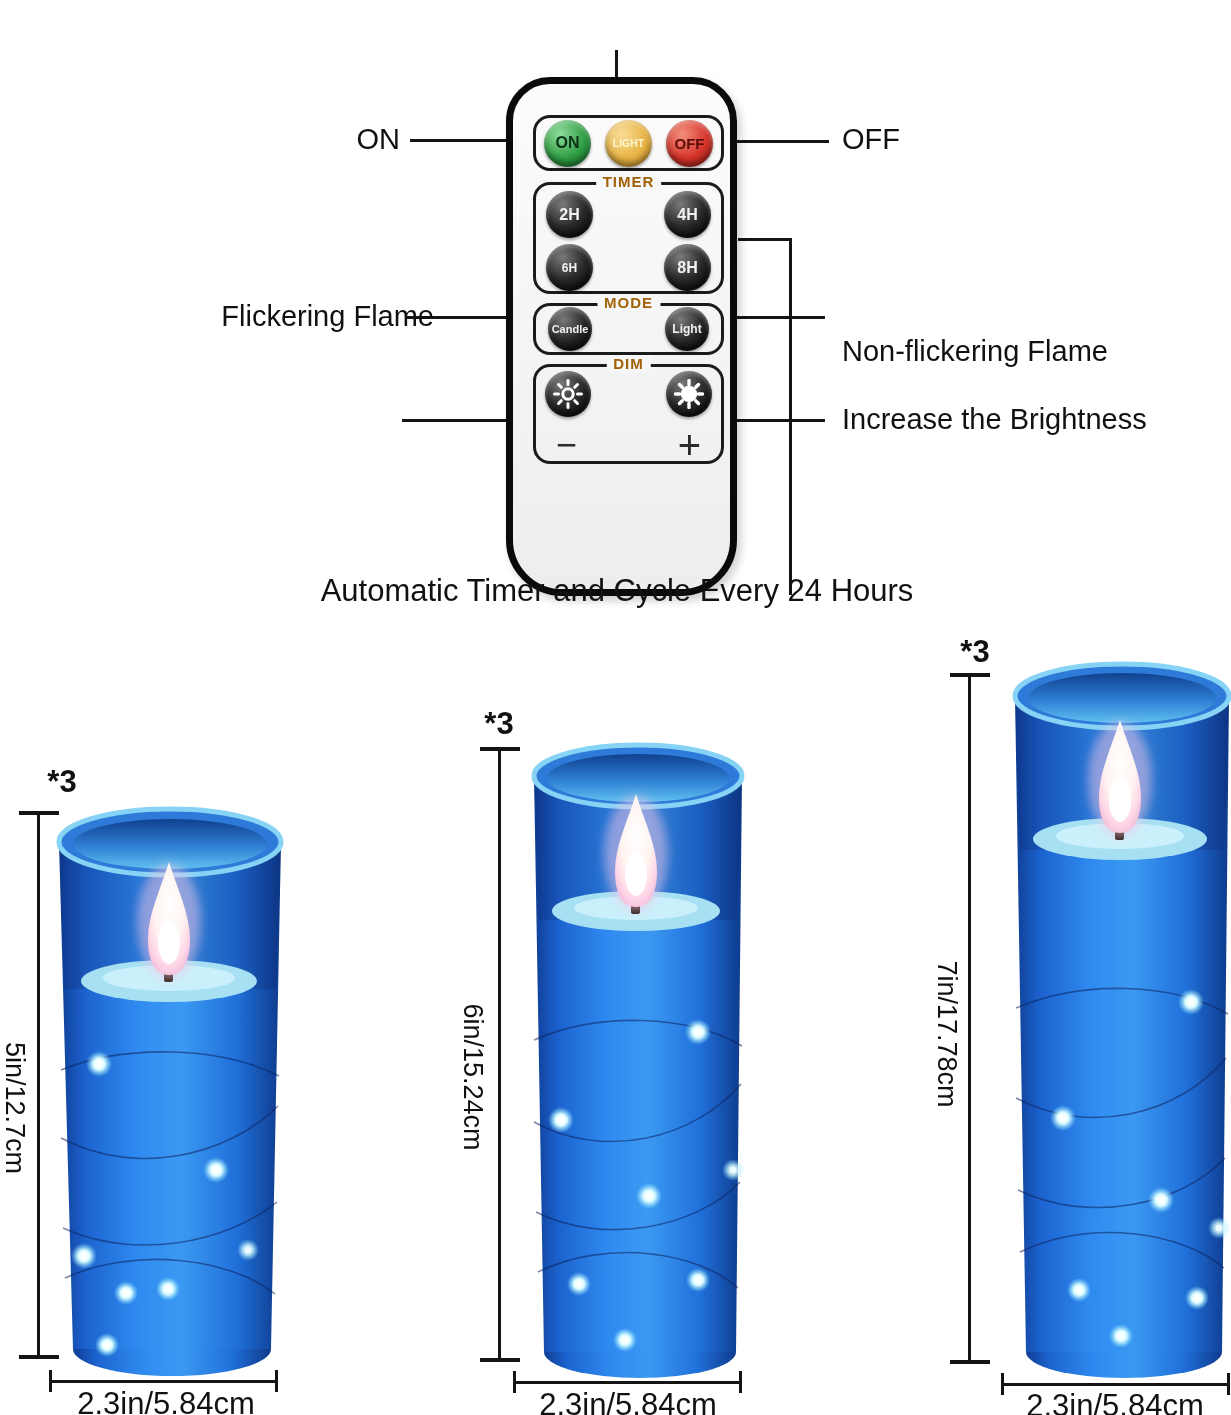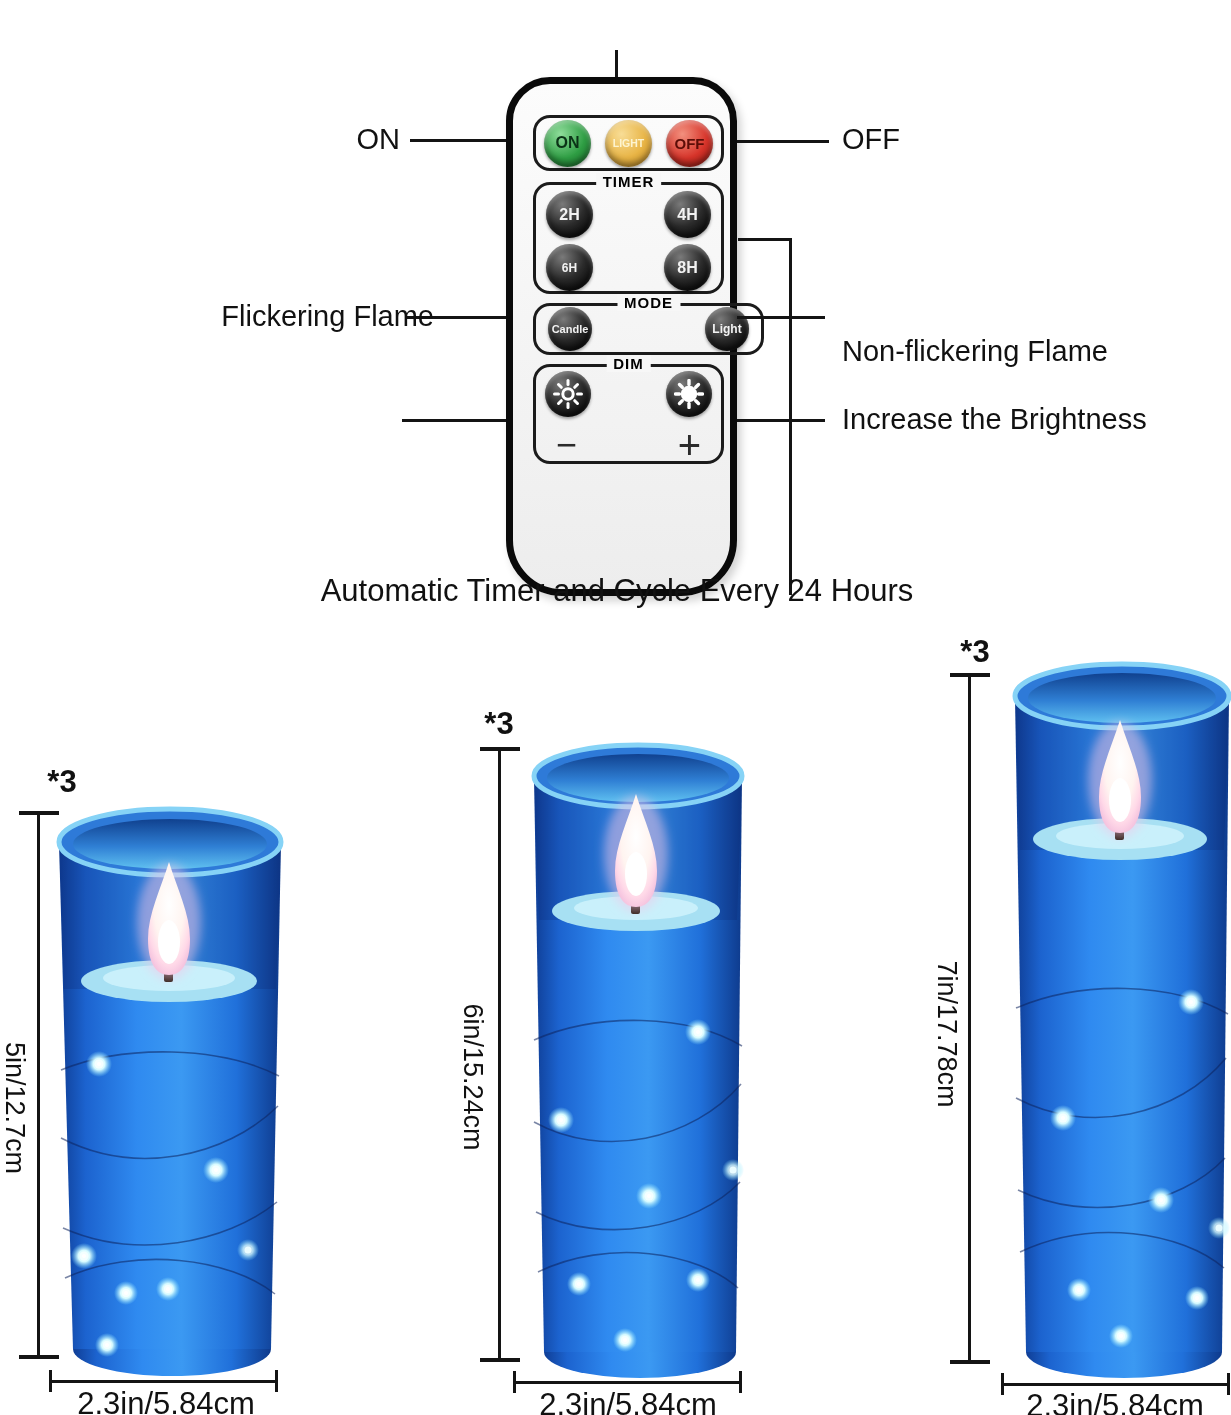--- a/index.html
+++ b/index.html
@@ -17,21 +17,21 @@
   .vtext{position:absolute;white-space:nowrap;font-size:27px;transform:translate(-50%,-50%) rotate(90deg);}
   .wlabel{position:absolute;font-size:31px;transform:translateX(-50%);white-space:nowrap;}
 
   
   .remote{position:absolute;left:506px;top:77px;width:231px;height:519px;box-sizing:border-box;
           border:7px solid #0a0a0a;border-radius:44px 44px 56px 56px;
           background:linear-gradient(180deg,#fcfcfc,#ededed);
           box-shadow:4px 5px 8px rgba(0,0,0,0.18);}
   .rgroup{position:absolute;box-sizing:border-box;border:3px solid #1b1b1b;border-radius:17px;}
   .legend{position:absolute;top:-12px;left:50%;transform:translateX(-50%);
-          background:#f7f7f7;padding:0 7px;font-size:15px;font-weight:700;letter-spacing:1px;color:#000000;}
+          background:#f7f7f7;padding:0 7px;font-size:15px;font-weight:700;letter-spacing:1px;color:#a16207;}
   .btn{border-radius:50%;display:flex;align-items:center;justify-content:center;
        font-weight:700;box-shadow:inset 0 3px 4px rgba(255,255,255,0.35), inset 0 -4px 6px rgba(0,0,0,0.45), 0 2px 3px rgba(0,0,0,0.35);}
   .btn-black{background:radial-gradient(circle at 35% 28%, #7a7a7a 0%, #2b2b2b 48%, #000 92%);color:#f2f2f2;}
   .btn-on{background:radial-gradient(circle at 35% 30%, #8fdd9b 0%, #2f9e44 55%, #1d7a30 95%);color:#0b3317;}
   .btn-light{background:radial-gradient(circle at 35% 30%, #f8dd96 0%, #e8b445 55%, #d3992b 95%);color:#fdf4d0;}
   .btn-off{background:radial-gradient(circle at 35% 30%, #f2907e 0%, #d7342a 55%, #a31d14 95%);color:#5c0d07;}
   .row{display:flex;justify-content:space-between;align-items:center;}
   .dimsign{font-size:36px;font-weight:400;color:#2b2b2b;line-height:1;}
 </style>
 </head>
@@ -54,21 +54,21 @@
       <div class="row" style="padding:6px 10px 0 10px;">
         <div class="btn btn-black" style="width:47px;height:47px;font-size:16px;">2H</div>
         <div class="btn btn-black" style="width:47px;height:47px;font-size:16px;">4H</div>
       </div>
       <div class="row" style="padding:6px 10px 0 10px;">
         <div class="btn btn-black" style="width:47px;height:47px;font-size:12px;">6H</div>
         <div class="btn btn-black" style="width:47px;height:47px;font-size:16px;">8H</div>
       </div>
     </div>
 
-    <div class="rgroup row" style="left:20px;top:219px;width:231px;height:52px;padding:0 12px;gap:20px;">
+    <div class="rgroup row" style="left:20px;top:219px;width:191px;height:52px;padding:0 12px;gap:20px;">
       <div class="legend">MODE</div>
       <div class="btn btn-black" style="width:44px;height:44px;font-size:11px;">Candle</div>
       <div class="btn btn-black" style="width:44px;height:44px;font-size:12px;">Light</div>
     </div>
 
     <div class="rgroup" style="left:20px;top:280px;width:191px;height:100px;">
       <div class="legend">DIM</div>
       <div class="row" style="padding:4px 9px 0 9px;">
         <div class="btn btn-black" style="width:46px;height:46px;">
           <svg width="30" height="30" viewBox="0 0 30 30">

